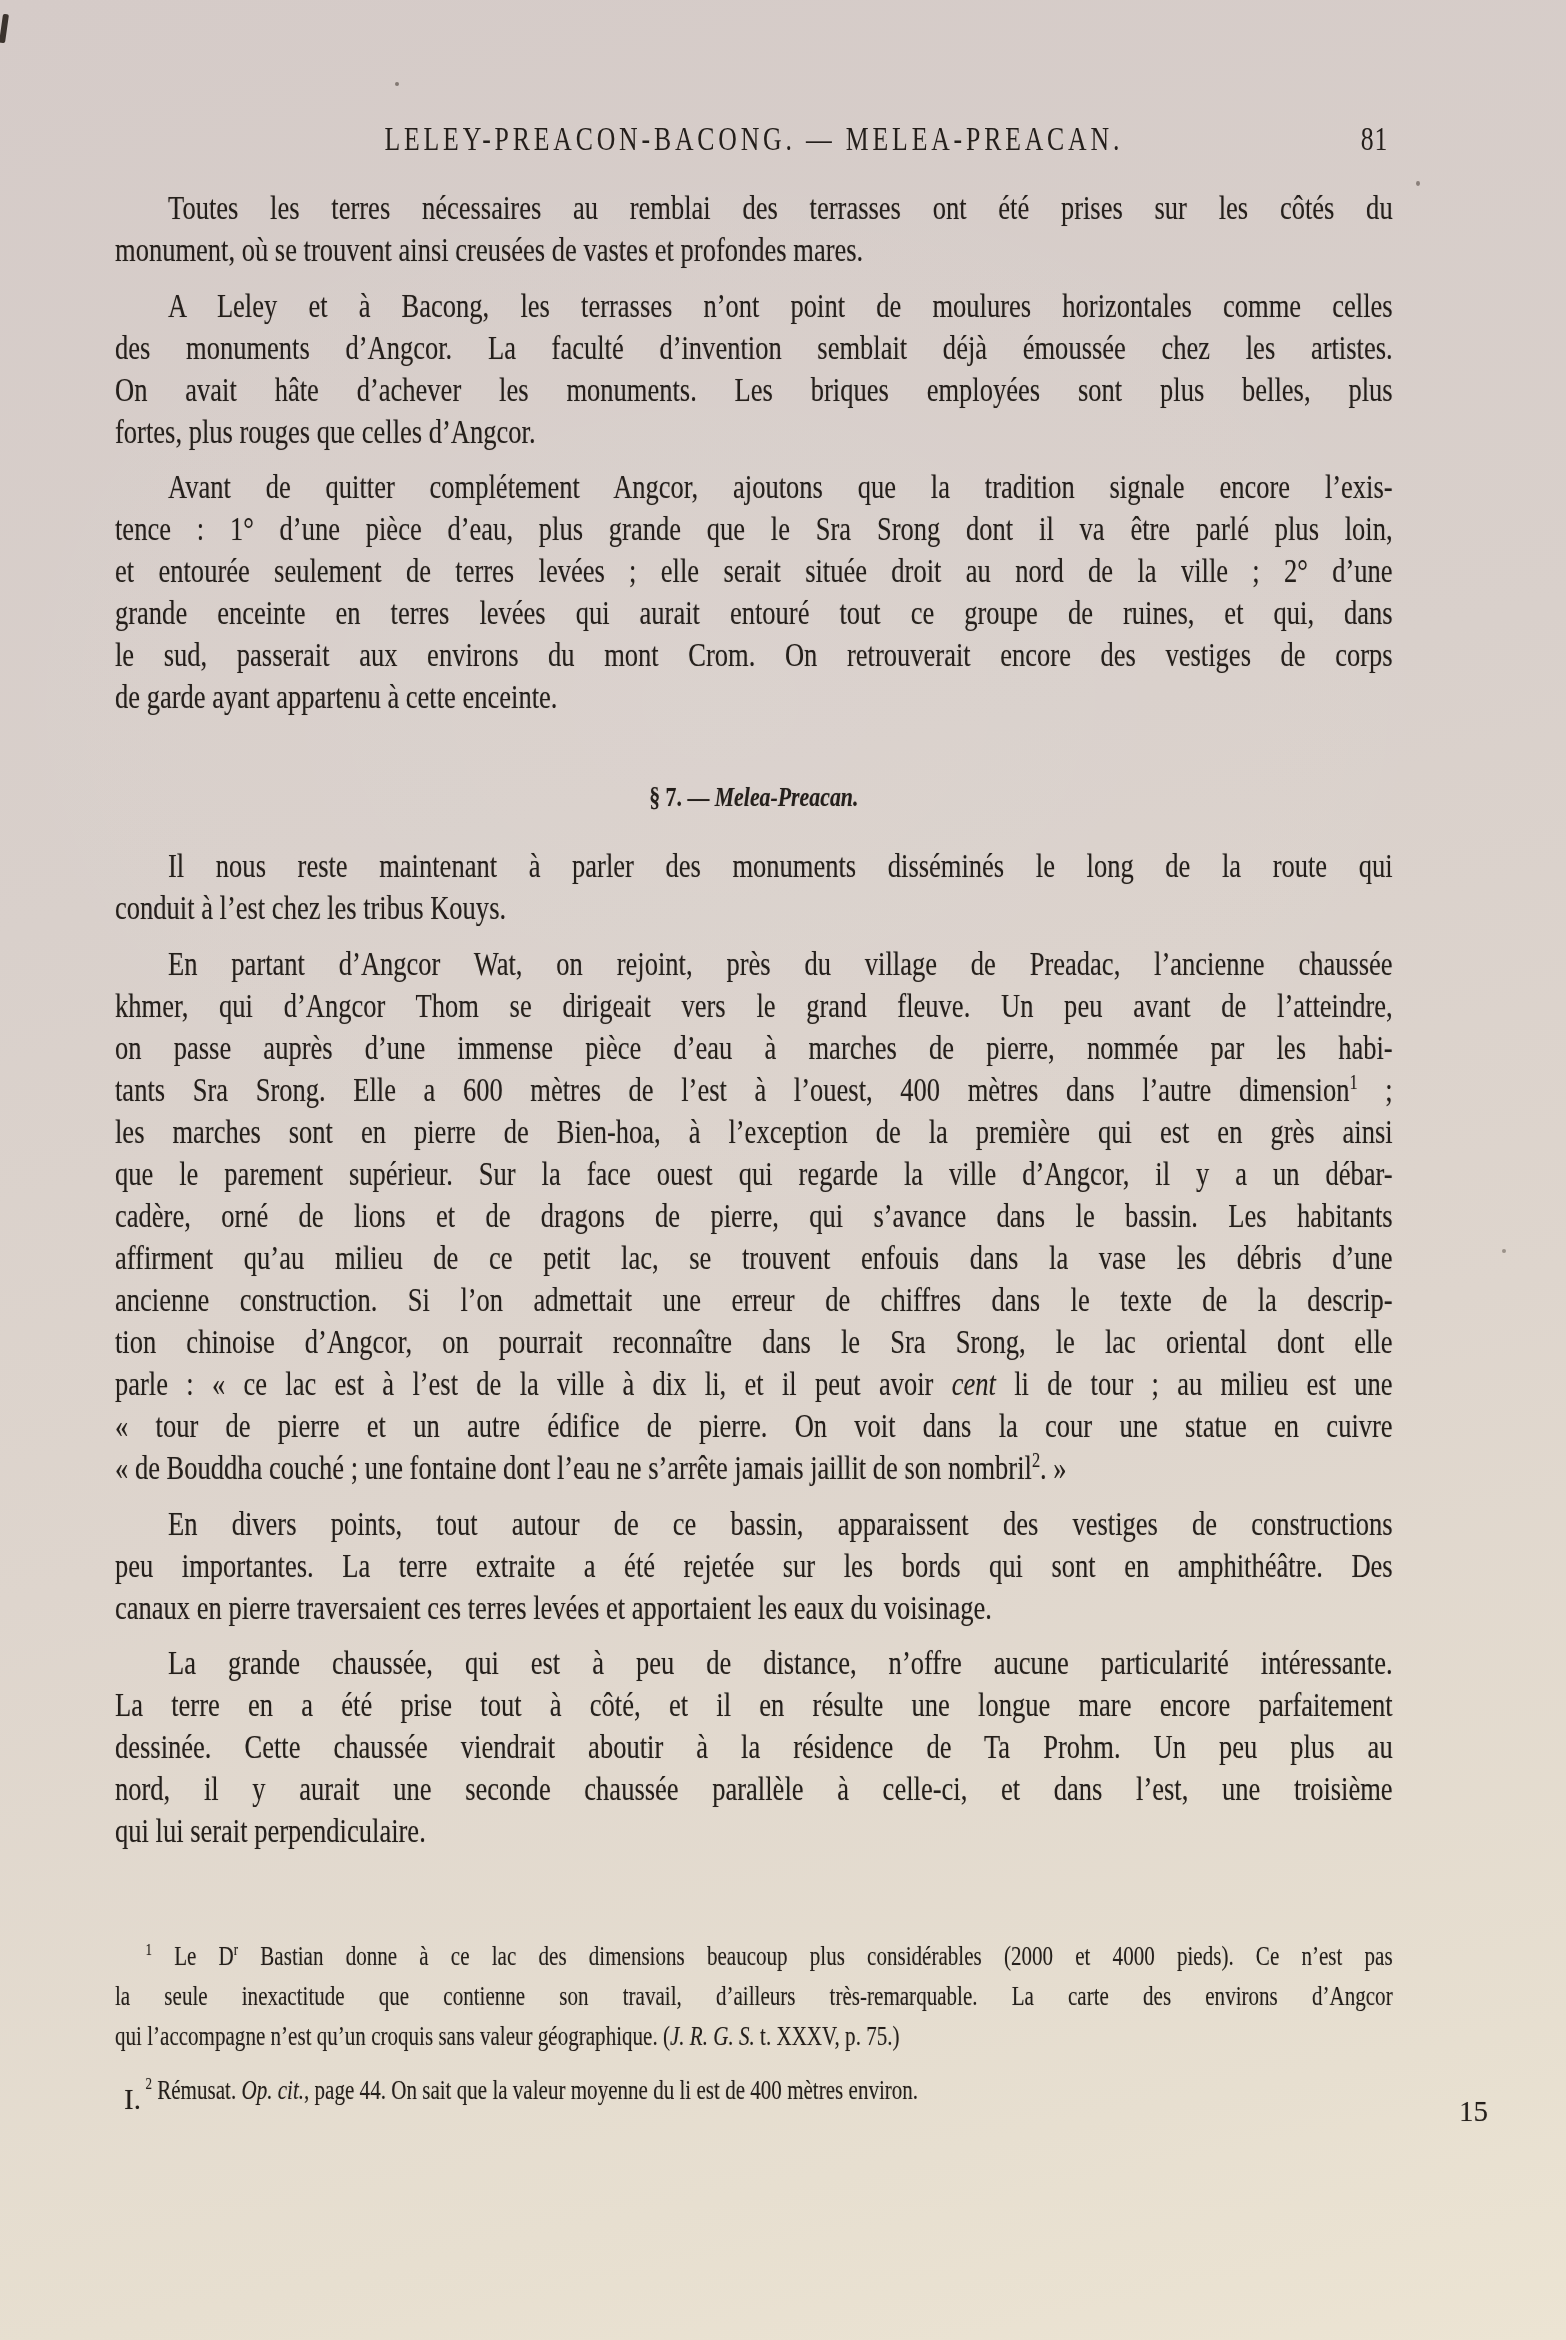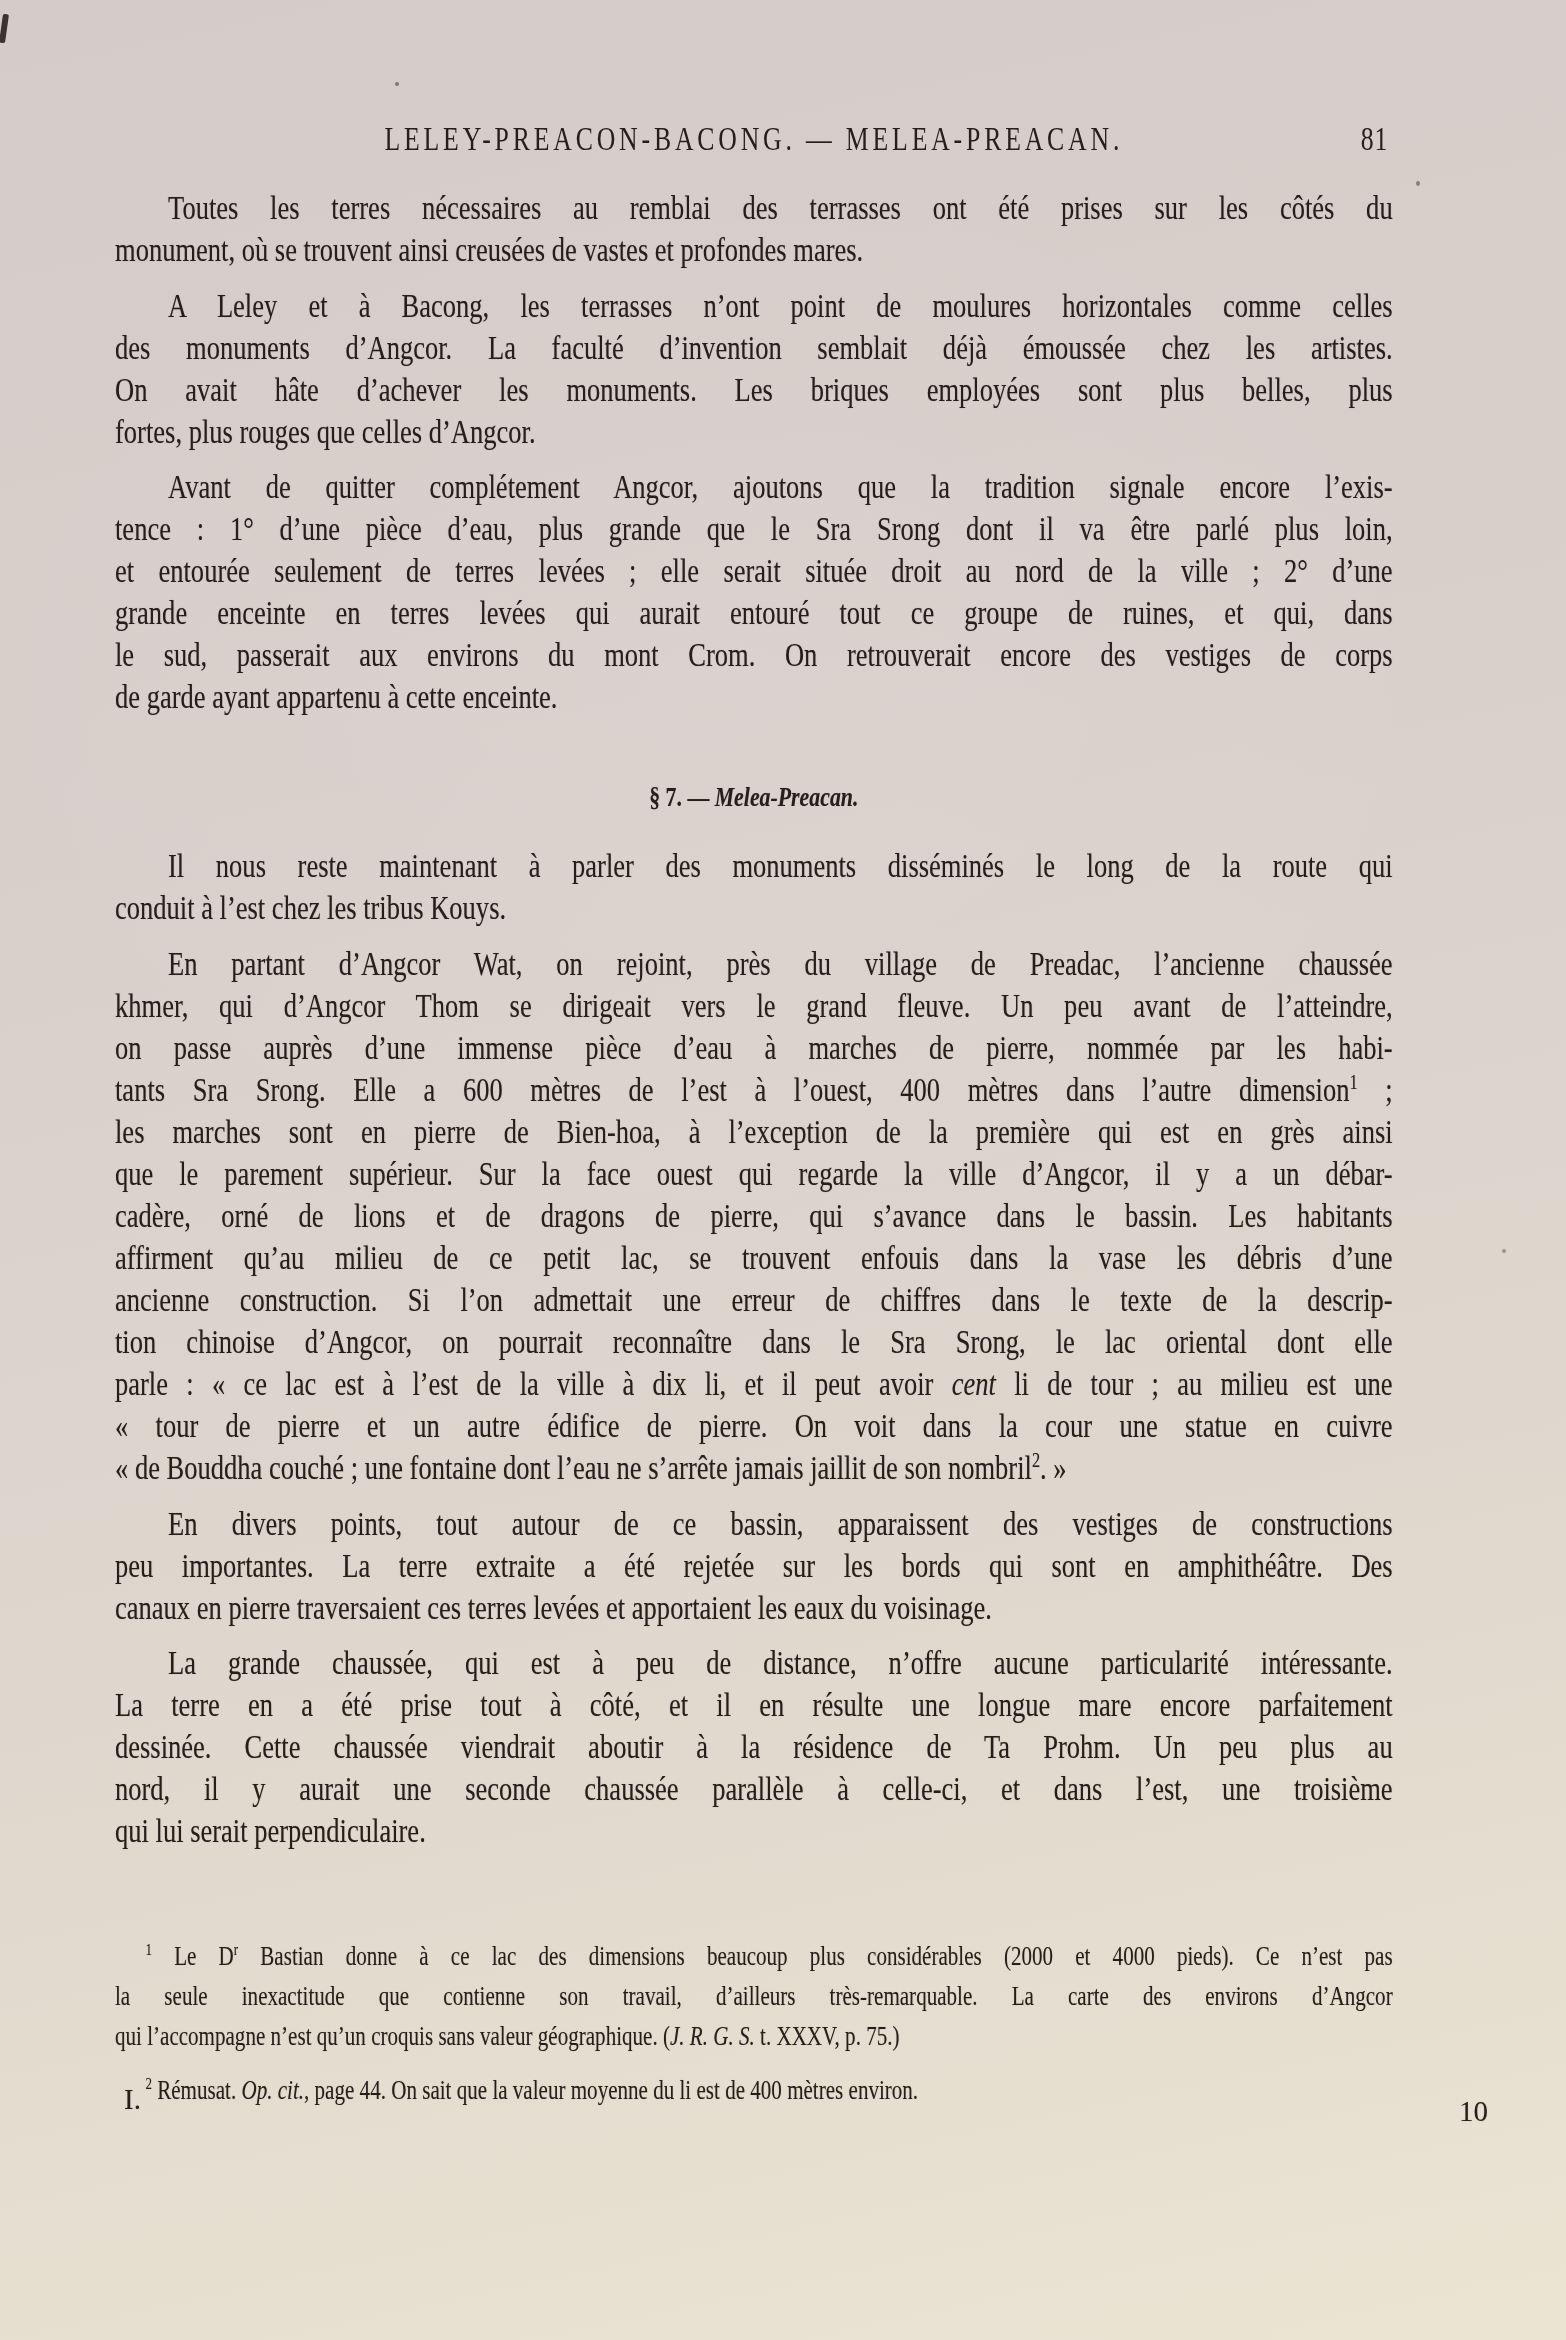--- a/index.html
+++ b/index.html
@@ -141,19 +141,19 @@
           <div class="line first"><span class="sup">1</span><span class=""> Le D</span><span class="sup">r</span><span class=""> Bastian donne à ce lac des dimensions beaucoup plus considérables (2000 et 4000 pieds). Ce n’est pas</span></div>
           <div class="line"><span class="">la seule inexactitude que contienne son travail, d’ailleurs très-remarquable. La carte des environs d’Angcor</span></div>
           <div class="line last"><span class="">qui l’accompagne n’est qu’un croquis sans valeur géographique. (</span><span class="i ">J. R. G. S.</span><span class=""> t. XXXV, p. 75.)</span></div>
         </div>
         <div class="para">
           <div class="line first last"><span class="sup">2</span><span class=""> Rémusat. </span><span class="i ">Op. cit.</span><span class="">, page 44. On sait que la valeur moyenne du li est de 400 mètres environ.</span></div>
         </div>
       </div>
   </div>
   <div id="sig-left" class="signature">I.</div>
-  <div id="sig-right" class="signature">10</div>
+  <div id="sig-right" class="signature">15</div>
   <div id="speck-a" class="speck"></div>
   <div id="speck-b" class="speck"></div>
   <div id="speck-c" class="speck"></div>
   <div id="speck-d" class="speck"></div>
 </div>
 
 
 </body></html>

